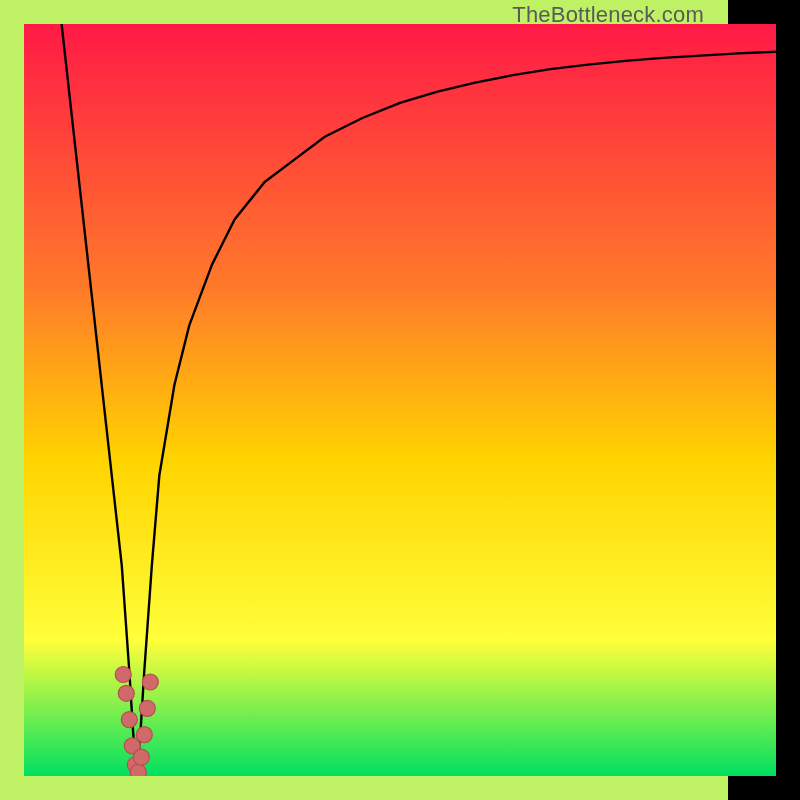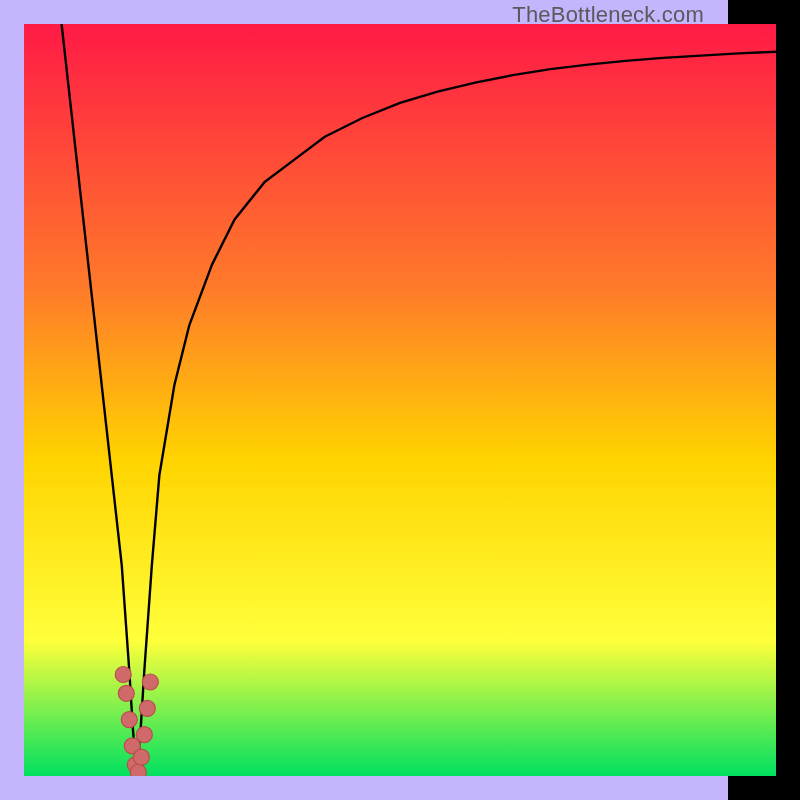--- a/index.html
+++ b/index.html
@@ -8,21 +8,21 @@
     width: 800px;
     height: 800px;
     overflow: hidden;
     background: #000;
     font-family: Arial, Helvetica, sans-serif;
   }
   .frame {
     position: relative;
     width: 728px;
     height: 800px;
-    background: #c4b5fd;
+    background: #bef264;
   }
   .plot-area {
     position: absolute;
     left: 24px;
     top: 24px;
     width: 752px;
     height: 752px;
   }
   .watermark {
     position: absolute;

